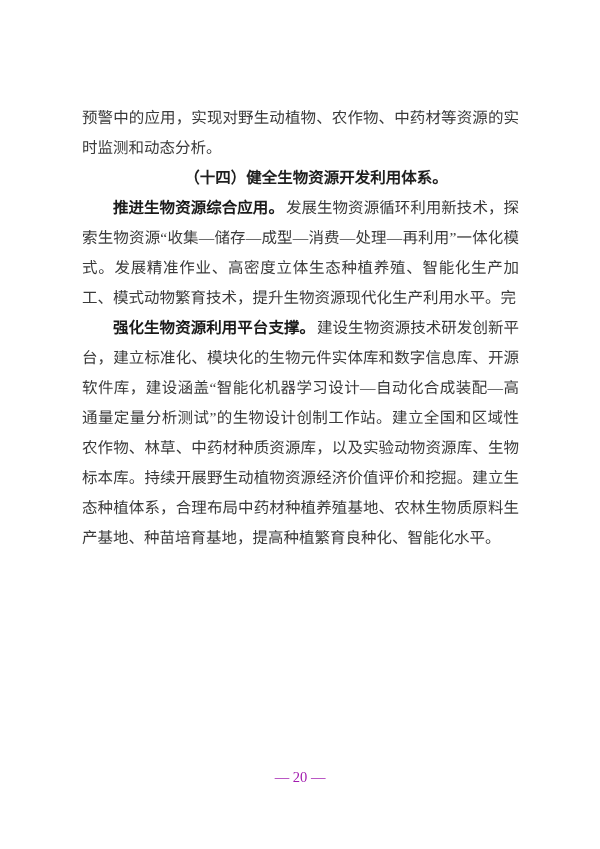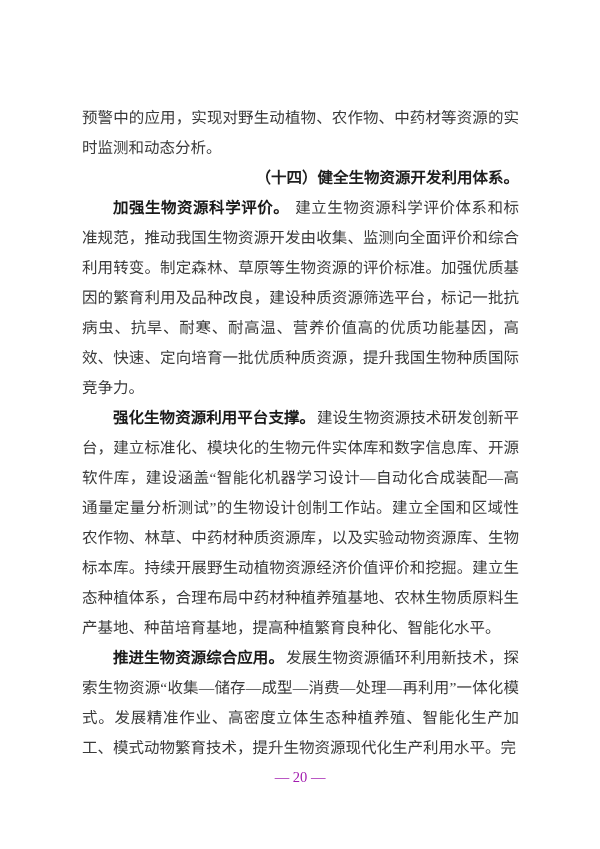--- a/index.html
+++ b/index.html
@@ -29,21 +29,21 @@
     text-align: justify;
     text-justify: inter-character;
     text-indent: 31px;
     font-family: serif;
     word-break: normal;
   }
   .para.first {
     text-indent: 0;
   }
   .para.heading {
-    text-align: right;
+    text-align: center;
   }
   .heading-text {
     font-weight: bold;
     color: #1f1f1f;
   }
   .lead {
     font-weight: bold;
     font-family: sans-serif;
     color: #1a1a1a;
     padding-right: 2px;
@@ -66,22 +66,21 @@
 </head>
 <body>
 
 <div class="page">
   <div class="content">
 
     <p class="para first"><span>预警中的应用，实现对野生动植物、农作物、中药材等资源的实时监测和动态分析。</span></p>
 
     <p class="para heading"><span class="heading-text">（十四）健全生物资源开发利用体系。</span></p>
 
-    <p class="para"><span class="lead wide">加强生物资源科学评价。</span><span>建立生物资源科学评价体系和标准规范，推动我国生物资源开发由收集、监测向全面评价和综合利用转变。制定森林、草原等生物资源的评价标准。加强优质基因的繁育利用及品种改良，建设种质资源筛选平台，标记一批抗病虫、抗旱、耐寒、耐高温、营养价值高的优质功能基因，高效、快速、定向培育一批优质种质资源，提升我国生物种质国际竞争力。</span></p>
+
+    <p class="para"><span class="lead">推进生物资源综合应用。</span><span>发展生物资源循环利用新技术，探索生物资源“收集—储存—成型—消费—处理—再利用”一体化模式。发展精准作业、高密度立体生态种植养殖、智能化生产加工、模式动物繁育技术，提升生物资源现代化生产利用水平。完</span></p>
 
     <p class="para"><span class="lead">强化生物资源利用平台支撑。</span><span>建设生物资源技术研发创新平台，建立标准化、模块化的生物元件实体库和数字信息库、开源软件库，建设涵盖“智能化机器学习设计—自动化合成装配—高通量定量分析测试”的生物设计创制工作站。建立全国和区域性农作物、林草、中药材种质资源库，以及实验动物资源库、生物标本库。持续开展野生动植物资源经济价值评价和挖掘。建立生态种植体系，合理布局中药材种植养殖基地、农林生物质原料生产基地、种苗培育基地，提高种植繁育良种化、智能化水平。</span></p>
-
-    <p class="para"><span class="lead">推进生物资源综合应用。</span><span>发展生物资源循环利用新技术，探索生物资源“收集—储存—成型—消费—处理—再利用”一体化模式。发展精准作业、高密度立体生态种植养殖、智能化生产加工、模式动物繁育技术，提升生物资源现代化生产利用水平。完</span></p>
 
   </div>
 
   <div class="footer">— 20 —</div>
 </div>
 
 </body></html>

